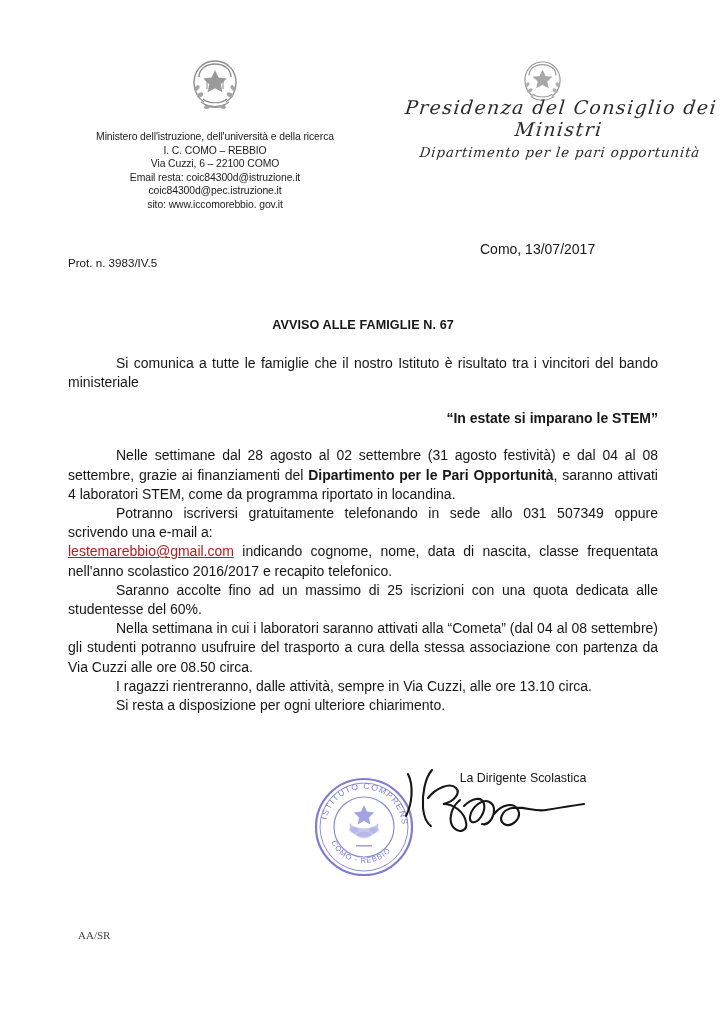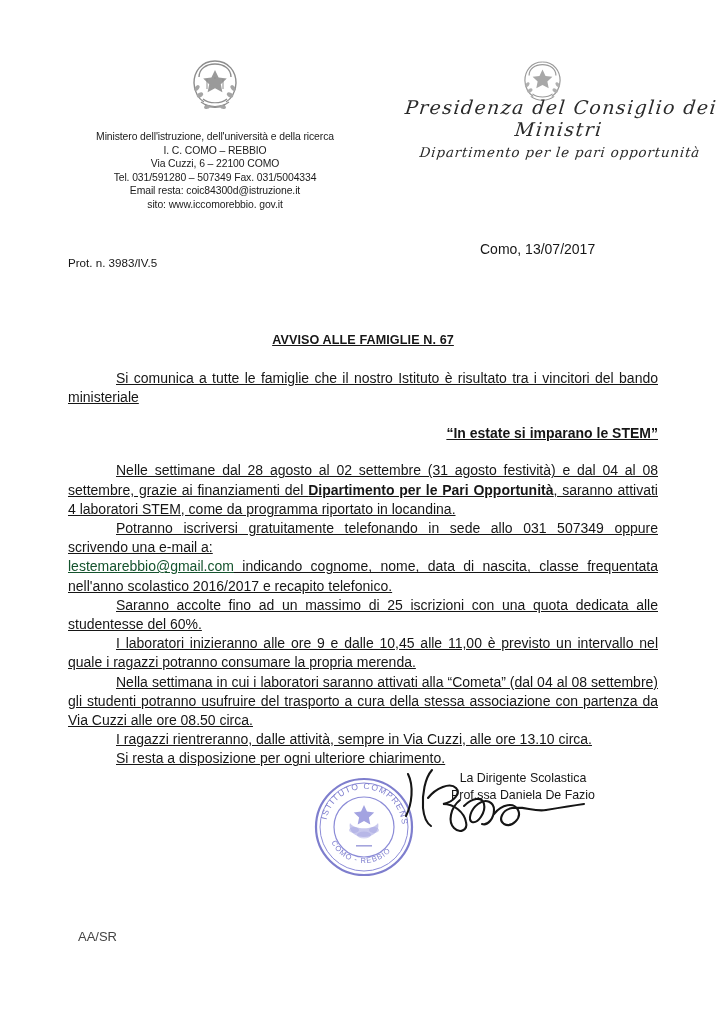--- a/index.html
+++ b/index.html
@@ -99,23 +99,22 @@
     left: 68px;
     top: 256px;
     font-size: 11.6px;
     white-space: nowrap;
   }
 
   
   .content {
     position: absolute;
     left: 68px;
-    top: 333px;
+    top: 318px;
     width: 590px;
-    text-decoration: underline;
   }
 
   .notice-title {
     text-align: center;
     font-weight: bold;
     font-size: 12.6px;
     letter-spacing: 0.1px;
     margin: 0 0 22px 0;
   }
 
@@ -132,21 +131,21 @@
   .campaign-title {
     text-align: right;
     font-weight: bold;
     font-size: 14px;
     margin: 18px 0 20px 0;
   }
 
   .strong { font-weight: bold; }
   .mail-link {
     text-decoration: underline;
-    color: #14532d;
+    color: #b91c1c;
   }
   sup { font-size: 0.66em; vertical-align: super; line-height: 0; }
 
   
   .signature-area {
     position: absolute;
     left: 0;
     top: 760px;
     width: 649px;
     height: 140px;
@@ -175,22 +174,23 @@
     width: 230px;
     height: 95px;
     pointer-events: none;
   }
   .sig-stroke svg { display:block; width:100%; height:100%; }
 
   .footer-initials {
     position: absolute;
     left: 78px;
     top: 929px;
-    font-size: 13px;
+    font-size: 11px;
     color: #444;
+    font-family: Liberation Serif, serif;
   }
 </style>
 </head>
 <body>
 
 <div class="page">
 
   <div class="header">
 
     <div class="emblem emblem-left">
@@ -240,22 +240,22 @@
           <ellipse cx="10" cy="33" rx="3.2" ry="2" transform="rotate(-50 10 33)"></ellipse>
           <ellipse cx="46" cy="33" rx="3.2" ry="2" transform="rotate(50 46 33)"></ellipse>
         </g>
       </svg>
     </div>
 
     <div class="school-block">
       <div>Ministero dell'istruzione, dell'università e della ricerca</div>
       <div>I. C. COMO – REBBIO</div>
       <div>Via Cuzzi, 6 – 22100 COMO</div>
-      <div>Tel. 031/591280 – 507349 Fax. 031/5004334</div>
       <div>Email resta: coic84300d@istruzione.it</div>
+      <div>coic84300d@pec.istruzione.it</div>
       <div>sito: www.iccomorebbio. gov.it</div>
     </div>
 
     <div class="presidency">
       <div class="line1">Presidenza del Consiglio dei Ministri</div>
       <div class="line2">Dipartimento per le pari opportunità</div>
     </div>
   </div>
 
   <div class="place-date">Como, 13/07/2017</div>
@@ -273,33 +273,31 @@
 
     <p class="body-par"><span>Nelle settimane dal 28 agosto al 02 settembre (31 agosto festività) e dal 04 al 08 settembre, grazie ai finanziamenti del </span><span class="strong">Dipartimento per le Pari Opportunità</span><span>, saranno attivati 4 laboratori STEM, come da programma riportato in locandina.</span></p>
 
 
     <p class="body-par"><span>Potranno iscriversi gratuitamente telefonando in sede allo 031 507349 oppure scrivendo una e-mail a:</span></p>
 
     <p class="body-par no-indent"><span class="mail-link">lestemarebbio@gmail.com</span><span> indicando cognome, nome, data di nascita, classe frequentata nell'anno scolastico 2016/2017 e recapito telefonico.</span></p>
 
     <p class="body-par"><span>Saranno accolte fino ad un massimo di 25 iscrizioni con una quota dedicata alle studentesse del 60%.</span></p>
 
-    <p class="body-par"><span>I laboratori inizieranno alle ore 9 e dalle 10,45 alle 11,00 è previsto un intervallo nel quale i ragazzi potranno consumare la propria merenda.</span></p>
 
     <p class="body-par"><span>Nella settimana in cui i laboratori saranno attivati alla “Cometa” (dal 04 al 08 settembre) gli studenti potranno usufruire del trasporto a cura della stessa associazione con partenza da Via Cuzzi alle ore 08.50 circa.</span></p>
 
     <p class="body-par"><span>I ragazzi rientreranno, dalle attività, sempre in Via Cuzzi, alle ore 13.10 circa.</span></p>
 
     <p class="body-par"><span>Si resta a disposizione per ogni ulteriore chiarimento.</span></p>
   </div>
 
   <div class="signature-area">
     <div class="sig-text">
       <div>La Dirigente Scolastica</div>
-      <div>Prof.ssa Daniela De Fazio</div>
     </div>
   </div>
 
   <div class="stamp">
     <svg viewBox="0 0 104 104" xmlns="http://www.w3.org/2000/svg">
       <g opacity="0.78">
         <circle cx="52" cy="52" r="48" fill="none" stroke="#5a5ac0" stroke-width="2.2"></circle>
         <circle cx="52" cy="52" r="44" fill="none" stroke="#6b6bcc" stroke-width="1"></circle>
         <circle cx="52" cy="52" r="30" fill="none" stroke="#6b6bcc" stroke-width="1.2"></circle>
         <path id="stamparc" d="M 52 52 m -38 0 a 38 38 0 1 1 76 0" fill="none"></path>

